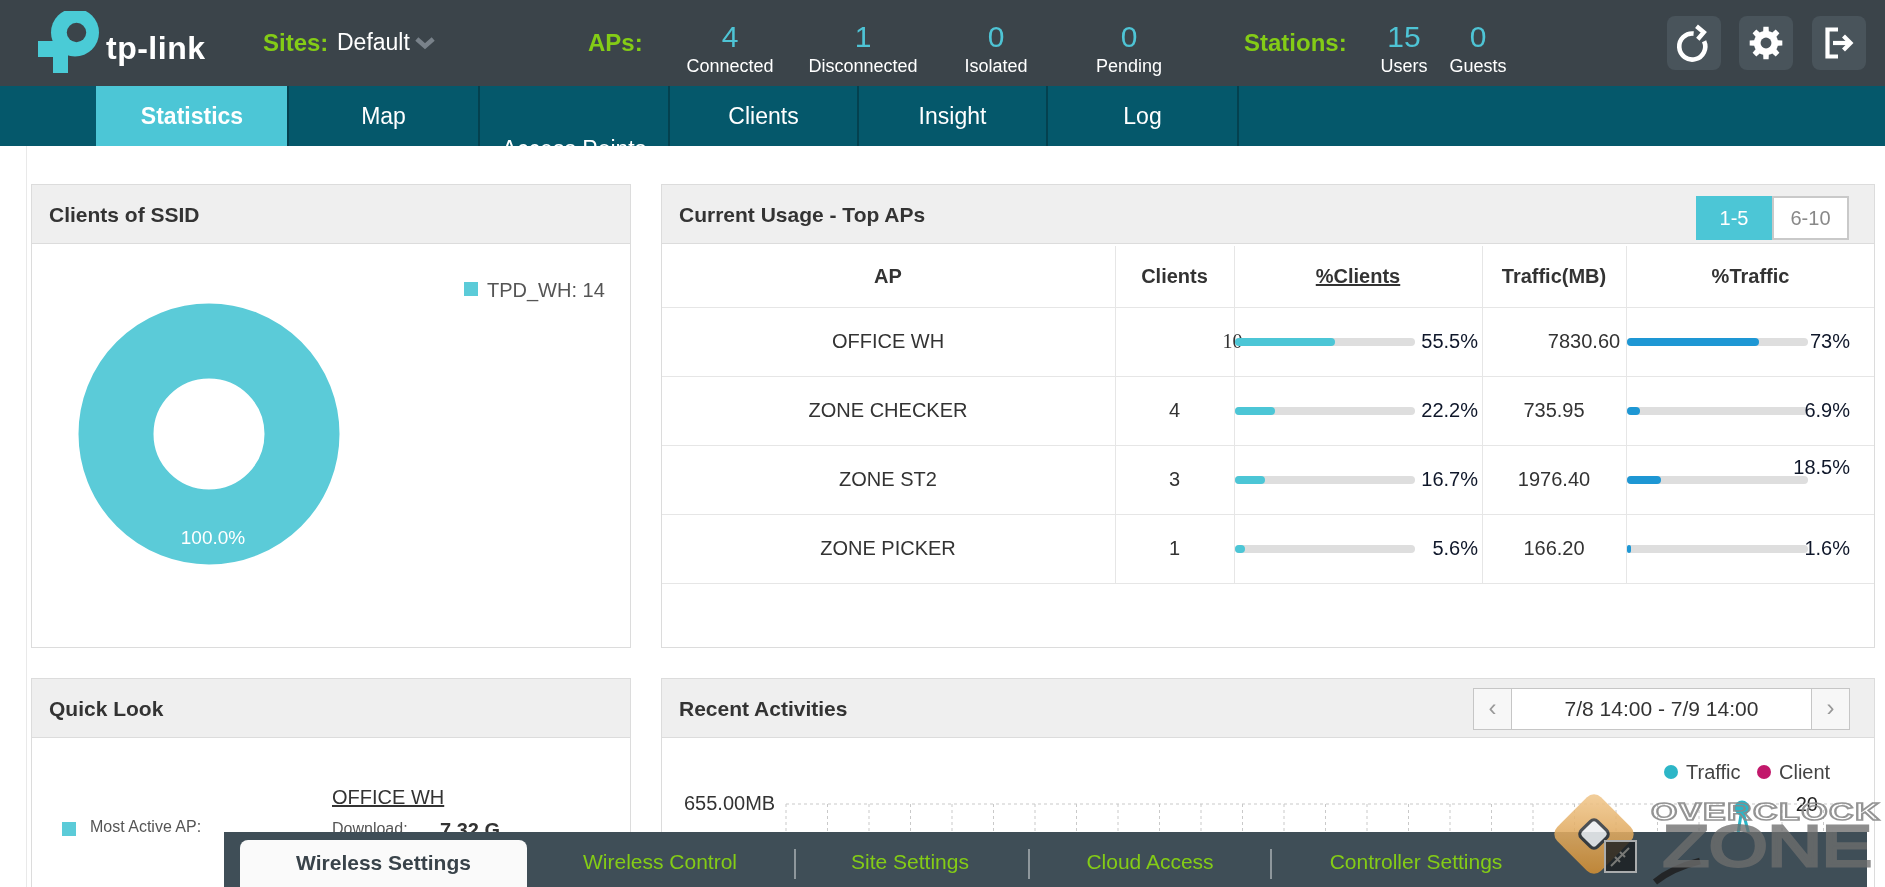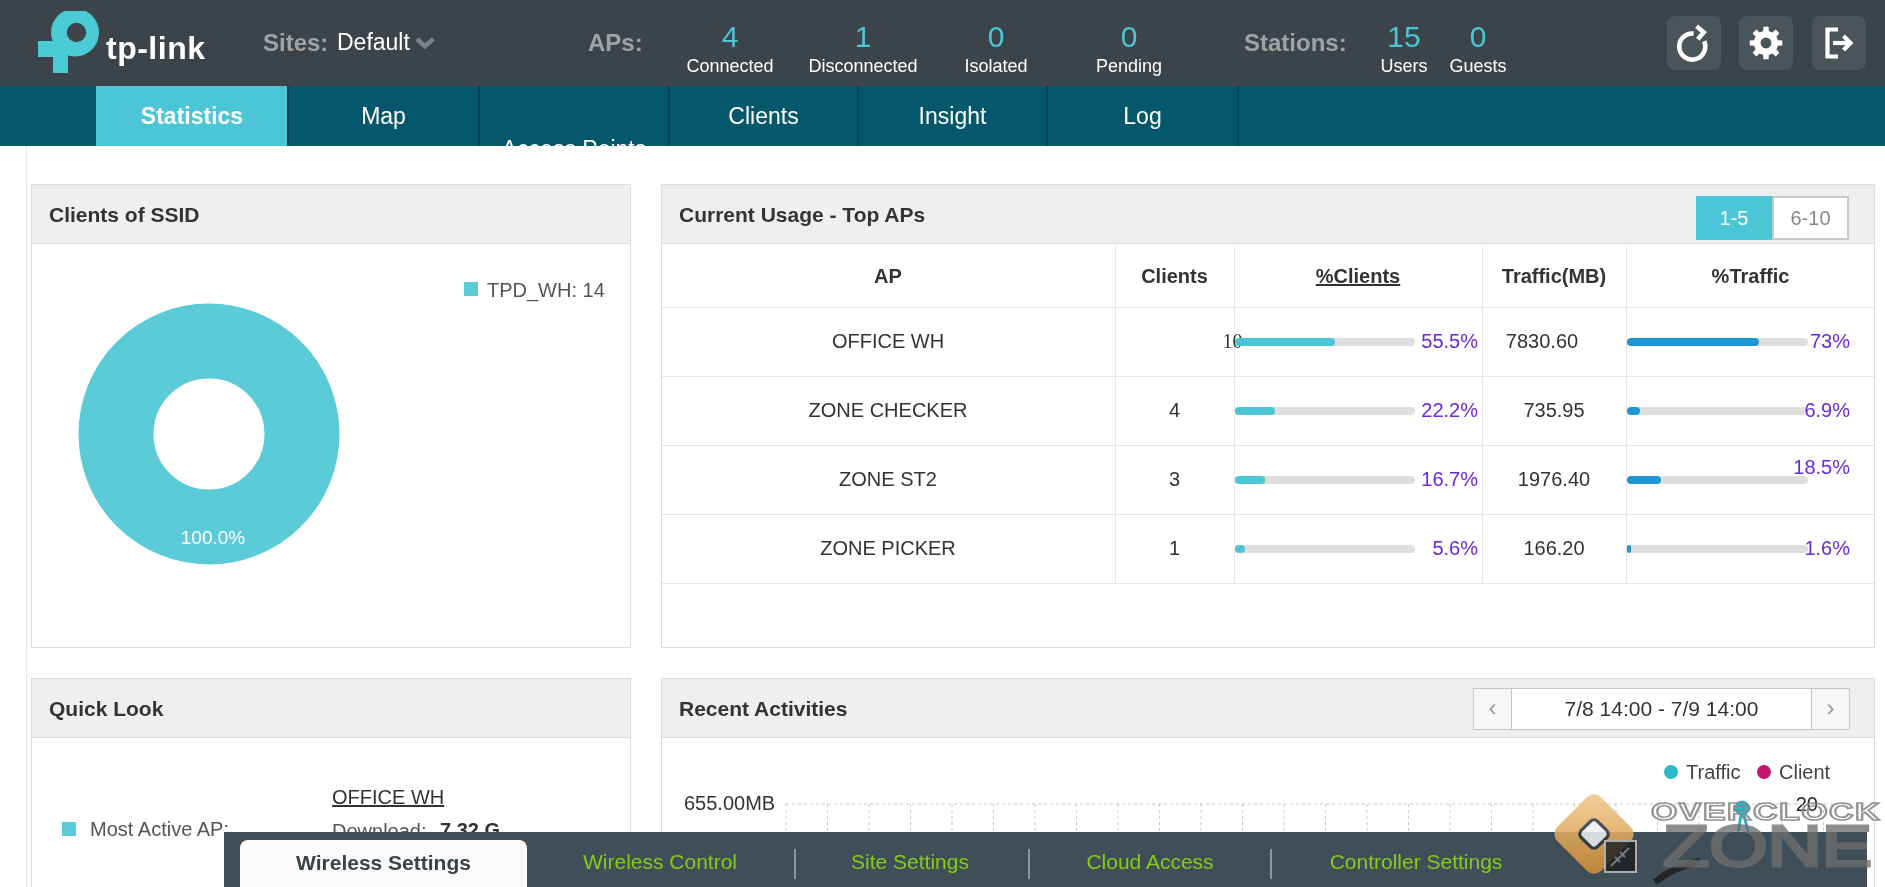--- a/index.html
+++ b/index.html
@@ -1,21 +1,21 @@
 <!DOCTYPE html>
 <html><head>
 <meta charset="utf-8">
 <style>
 *{margin:0;padding:0;box-sizing:border-box;}
 html,body{width:1885px;height:887px;overflow:hidden;}
 body{position:relative;font-family:"Liberation Sans",sans-serif;background:#fff;}
 .abs{position:absolute;}
 
 #topbar{position:absolute;left:0;top:0;width:1885px;height:86px;background:#3B444A;}
-.hlabel{position:absolute;color:#a3a3a3;font-size:24px;font-weight:bold;top:29px;}
+.hlabel{position:absolute;color:#84cc16;font-size:24px;font-weight:bold;top:29px;}
 .hval{position:absolute;color:#fff;font-size:24px;top:29px;}
 .stat{position:absolute;width:140px;text-align:center;}
 .stat .num{font-size:30px;color:#4EC4D5;line-height:30px;height:34px;}
 .stat .lab{font-size:18px;color:#fff;}
 .iconbtn{position:absolute;top:16px;width:54px;height:54px;background:#49545B;border-radius:8px;}
 
 #nav{position:absolute;left:0;top:86px;width:1885px;height:60px;background:#05586B;}
 .tab{position:absolute;top:0;height:60px;line-height:60px;text-align:center;color:#fff;font-size:23px;}
 .tab.active{background:#4CC6D6;font-weight:bold;}
 .tabsep{position:absolute;top:0;width:2px;height:60px;background:#04414F;}
@@ -23,27 +23,27 @@
 .panel{position:absolute;background:#fff;border:1px solid #DCDCDC;}
 .phead{position:absolute;left:0;right:0;top:0;height:59px;background:#EFEFEF;border-bottom:1px solid #DCDCDC;}
 .ptitle{position:absolute;left:17px;top:0;height:59px;line-height:59px;font-size:21px;font-weight:bold;color:#333;}
 .vline{position:absolute;width:1px;background:#E6E6E6;}
 .hline{position:absolute;height:1px;background:#E6E6E6;}
 .cell{position:absolute;font-size:20px;color:#333;text-align:center;}
 .cellb{position:absolute;font-size:20px;color:#333;text-align:center;font-weight:bold;}
 .track{position:absolute;width:180px;height:8px;background:#DEDEDE;border-radius:4px;}
 .fillt{height:8px;border-radius:4px;background:#4CC6D6;}
 .fillb{height:8px;border-radius:4px;background:#1E97D4;}
-.pct{position:absolute;font-size:20px;color:#6d28d9;text-align:right;}
+.pct{position:absolute;font-size:20px;color:#0f172a;text-align:right;}
 
 #toolbar{position:absolute;left:224px;top:832px;width:1643px;height:55px;background:#3F4E57;}
 .ttab{position:absolute;top:18px;font-size:21px;color:#84cc16;text-align:center;width:240px;}
 .tsep{position:absolute;top:17px;width:2px;height:30px;background:#8E979C;}
 #wtab{position:absolute;left:16px;top:8px;width:287px;height:47px;background:#FAFAFA;border-radius:8px 8px 0 0;text-align:center;line-height:45px;font-size:21px;font-weight:bold;color:#39434A;}
-.qtext{position:absolute;font-size:20px;color:#555;}
+.qtext{position:absolute;font-size:16px;color:#555;}
 .qdark{position:absolute;font-size:20px;color:#333;}
 </style>
 </head>
 <body>
 
 <div id="topbar">
   <svg style="position:absolute;left:33px;top:11px" width="175" height="66" viewBox="0 0 175 66">
     <circle cx="42" cy="21.5" r="24" fill="#4ACBD6"></circle>
     <circle cx="43.5" cy="21.5" r="9.7" fill="#3B444A"></circle>
     <rect x="20" y="28" width="15" height="34" fill="#4ACBD6"></rect>
@@ -153,21 +153,21 @@
 <div class="hline" style="left:662px;top:445px;width:1212px;"></div>
 <div class="hline" style="left:662px;top:514px;width:1212px;"></div>
 <div class="hline" style="left:662px;top:583px;width:1212px;"></div>
 
 <div class="cell" style="left:761px;top:330px;width:254px;">OFFICE WH</div>
 <div class="cell" style="left:1173px;top:330px;width:119px;font-family:Liberation Serif, serif;">10</div>
 <div class="track" style="left:1235px;top:338px;">
     <div class="fillt" style="width:100px;"></div>
   </div>
 <div class="pct" style="left:1380px;top:330px;width:98px;">55.5%</div>
-<div class="cell" style="left:1470px;top:330px;width:144px;">7830.60</div>
+<div class="cell" style="left:1512px;top:330px;width:144px;">7830.60</div>
 <div class="track" style="left:1627px;top:338px;width:181px;">
     <div class="fillb" style="width:132px;"></div>
   </div>
 <div class="pct" style="left:1730px;top:330px;width:120px;">73%</div>
 <div class="cell" style="left:761px;top:399px;width:254px;">ZONE CHECKER</div>
 <div class="cell" style="left:1115px;top:399px;width:119px;">4</div>
 <div class="track" style="left:1235px;top:407px;">
     <div class="fillt" style="width:40px;"></div>
   </div>
 <div class="pct" style="left:1380px;top:399px;width:98px;">22.2%</div>

